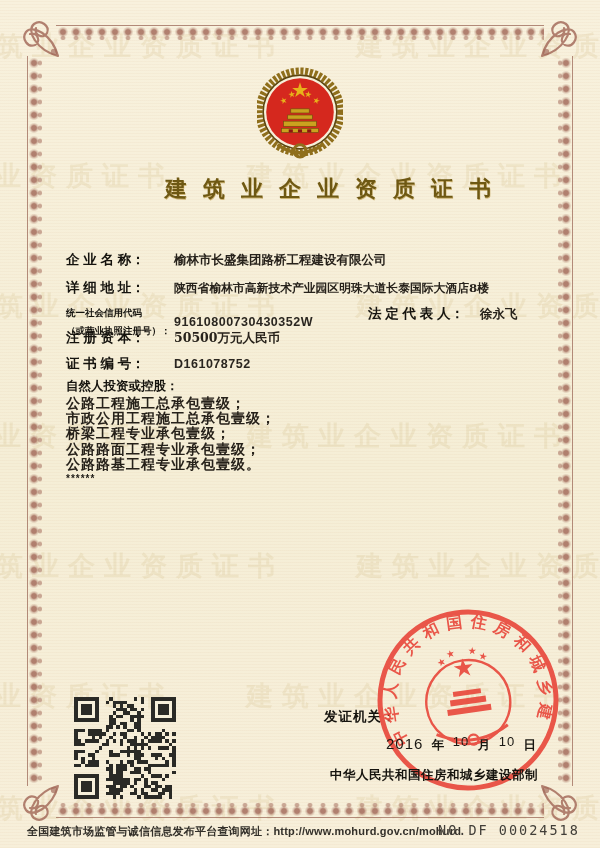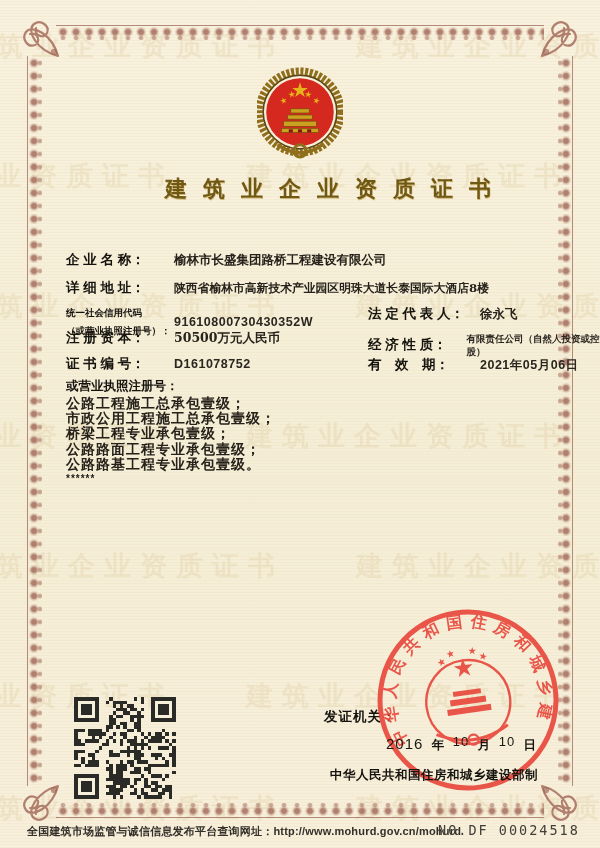--- a/index.html
+++ b/index.html
@@ -205,35 +205,27 @@
   </div>
   <div class="row" style="left:368px; top:305px;">
     <span class="lbl w-lbl-r">法 定 代 表 人：</span>
     <span class="val">徐永飞</span>
   </div>
 
   <div class="row" style="left:66px; top:329px;">
     <span class="lbl w-lbl">注 册 资 本：</span>
     <span class="val">50500万元人民币</span>
   </div>
-  <div class="row" style="left:368px; top:330px;">
-    <span class="lbl w-lbl-r">经 济 性 质：</span>
-    <span class="val-tiny">有限责任公司（自然人投资或控股）</span>
-  </div>
 
   <div class="row" style="left:66px; top:355px;">
     <span class="lbl w-lbl">证 书 编 号：</span>
     <span class="val-num">D161078752</span>
   </div>
-  <div class="row" style="left:368px; top:356px;">
-    <span class="lbl w-lbl-r">有　效　期：</span>
-    <span class="val-num">2021年05月06日</span>
-  </div>
-
-  <div class="qual-label">或营业执照注册号：</div>
+
+  <div class="qual-label">自然人投资或控股：</div>
   <div class="qual-list">
     <div class="qual-line">公路工程施工总承包壹级；</div>
     <div class="qual-line">市政公用工程施工总承包壹级；</div>
     <div class="qual-line">桥梁工程专业承包壹级；</div>
     <div class="qual-line">公路路面工程专业承包壹级；</div>
     <div class="qual-line">公路路基工程专业承包壹级。</div>
     <div class="qual-mask">******</div>
   </div>
 
   <div class="qrcode">

